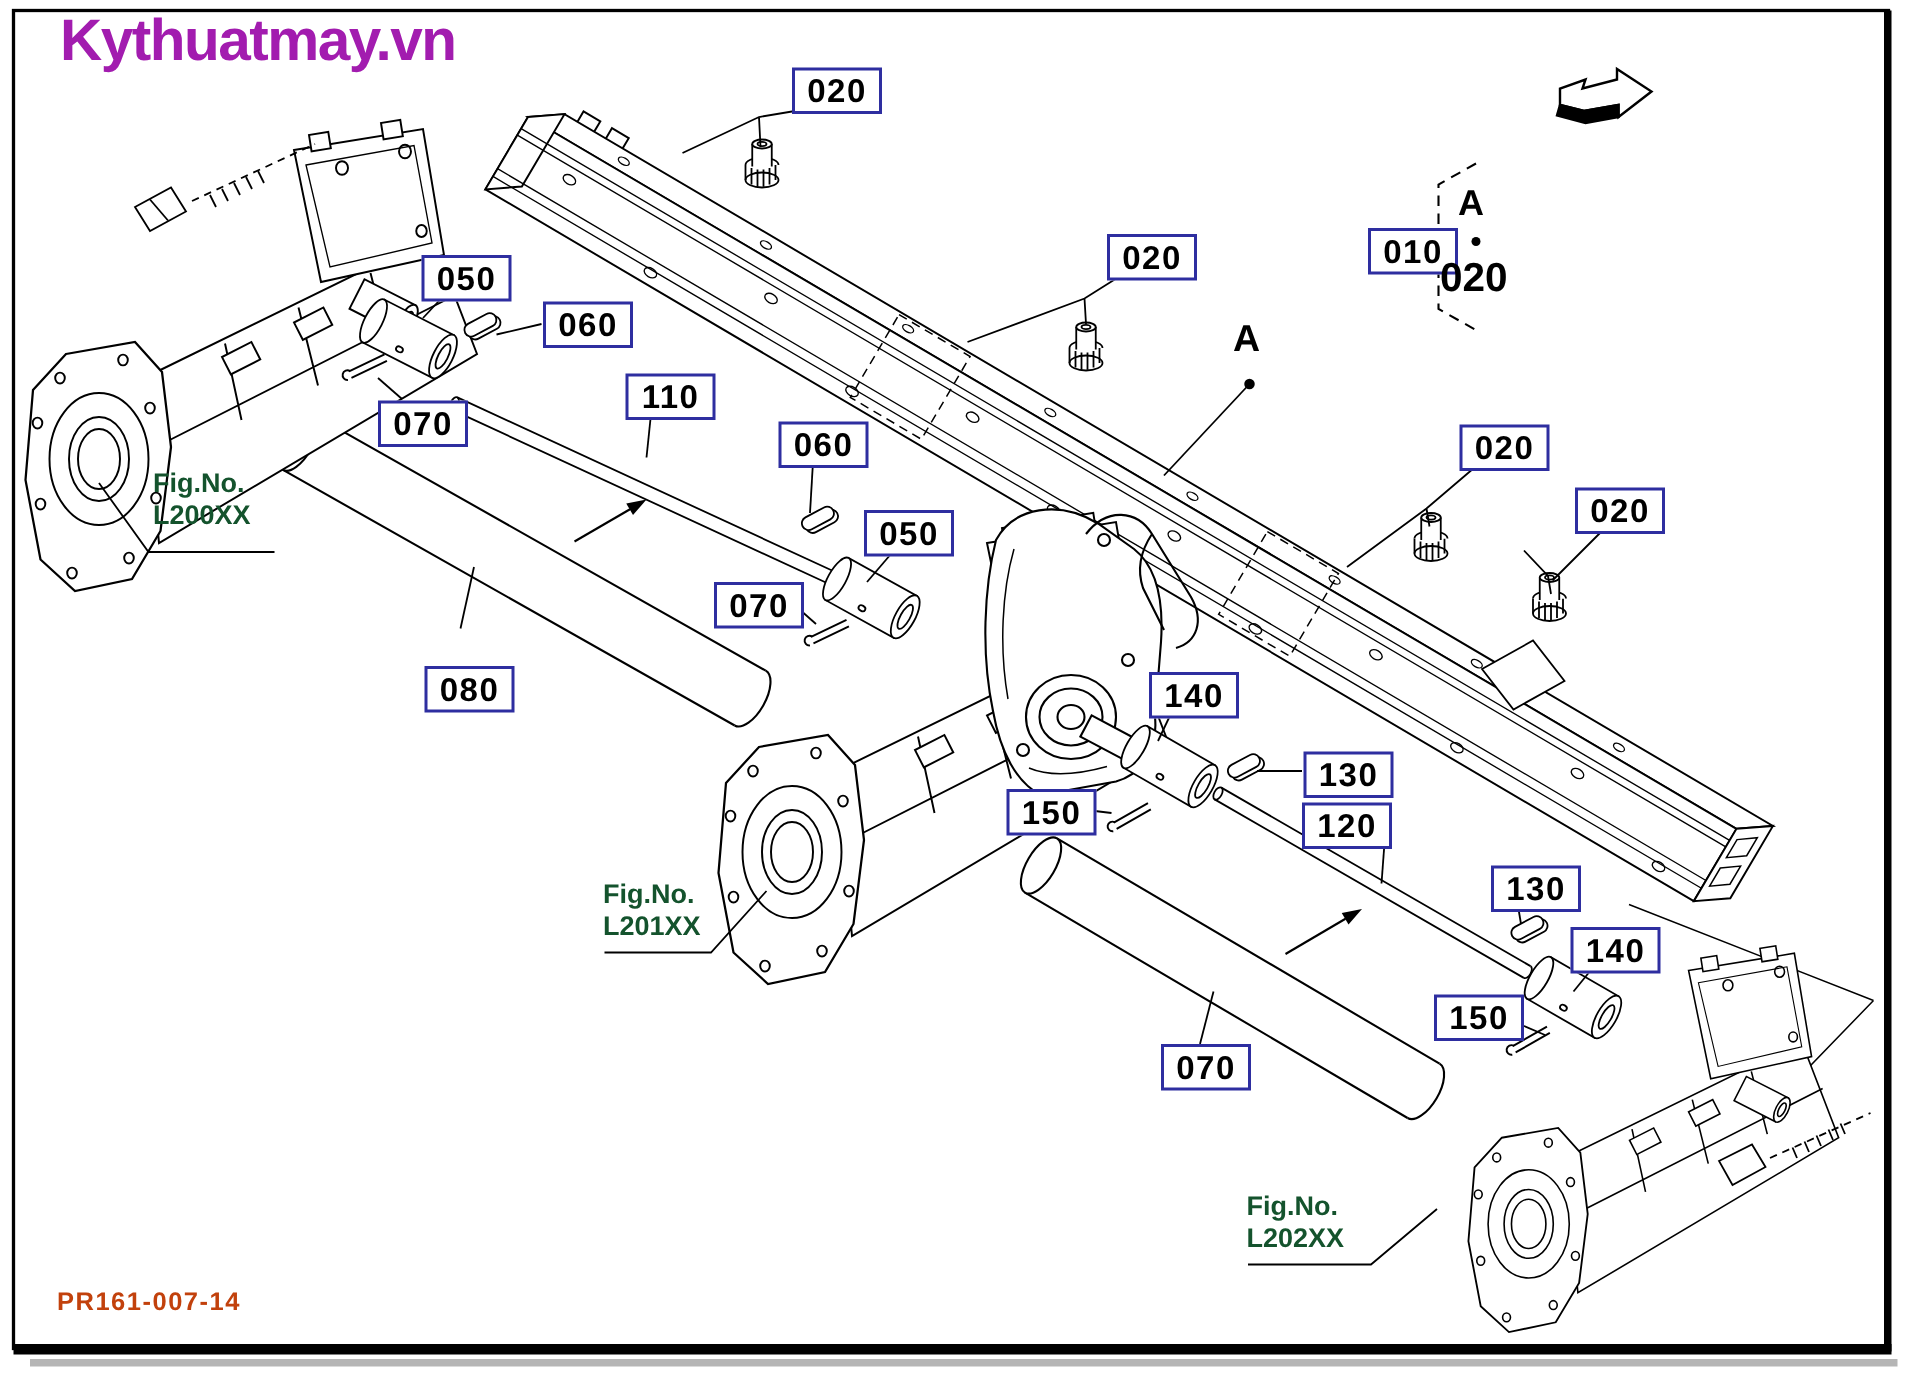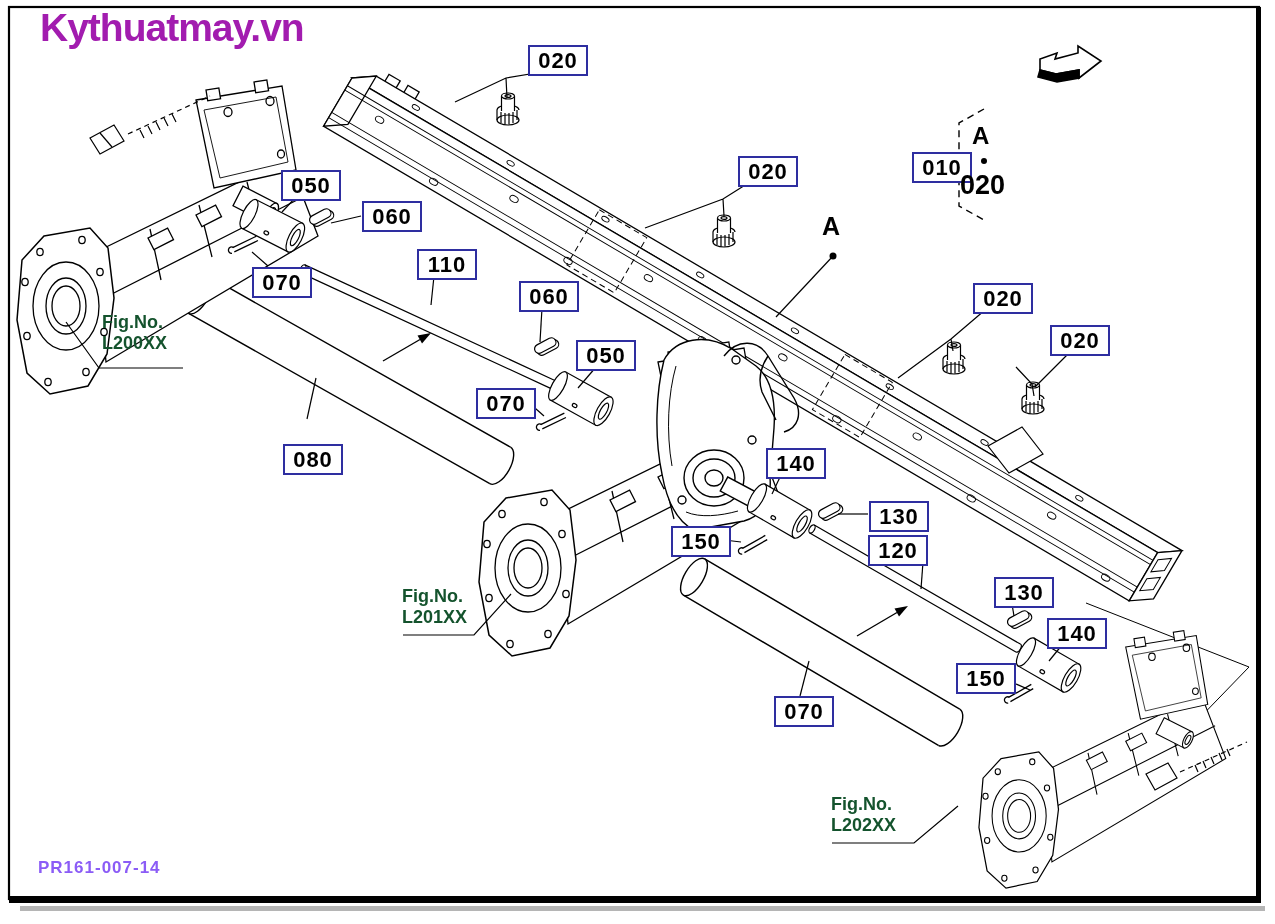--- a/index.html
+++ b/index.html
@@ -7,21 +7,21 @@
          font-family:"Liberation Sans",sans-serif;}
   .stage svg{position:absolute;left:0;top:0;}
   .logo{position:absolute;left:40px;top:6px;font-size:39px;font-weight:bold;
         color:#a21caf;letter-spacing:-1px;}
   .callout{position:absolute;width:56px;height:27px;line-height:27px;text-align:center;
            border:2px solid #2e2ea0;background:#fff;color:#000;font-size:22px;
            font-weight:bold;letter-spacing:1px;}
   .plain-label{position:absolute;color:#000;font-weight:bold;}
   .figlabel{position:absolute;color:#14532d;font-size:18px;line-height:21px;font-weight:bold;}
   .figlabel span{display:block;}
-  .drawno{position:absolute;left:38px;top:858px;font-size:17px;color:#8b5cf6;
+  .drawno{position:absolute;left:38px;top:858px;font-size:17px;color:#c2410c;
           letter-spacing:1px;font-weight:bold;}
 </style>
 </head>
 <body>
 
 <div class="stage">
 
 <svg width="1275" height="924" viewBox="0 0 1275 924">
   <defs>
 

